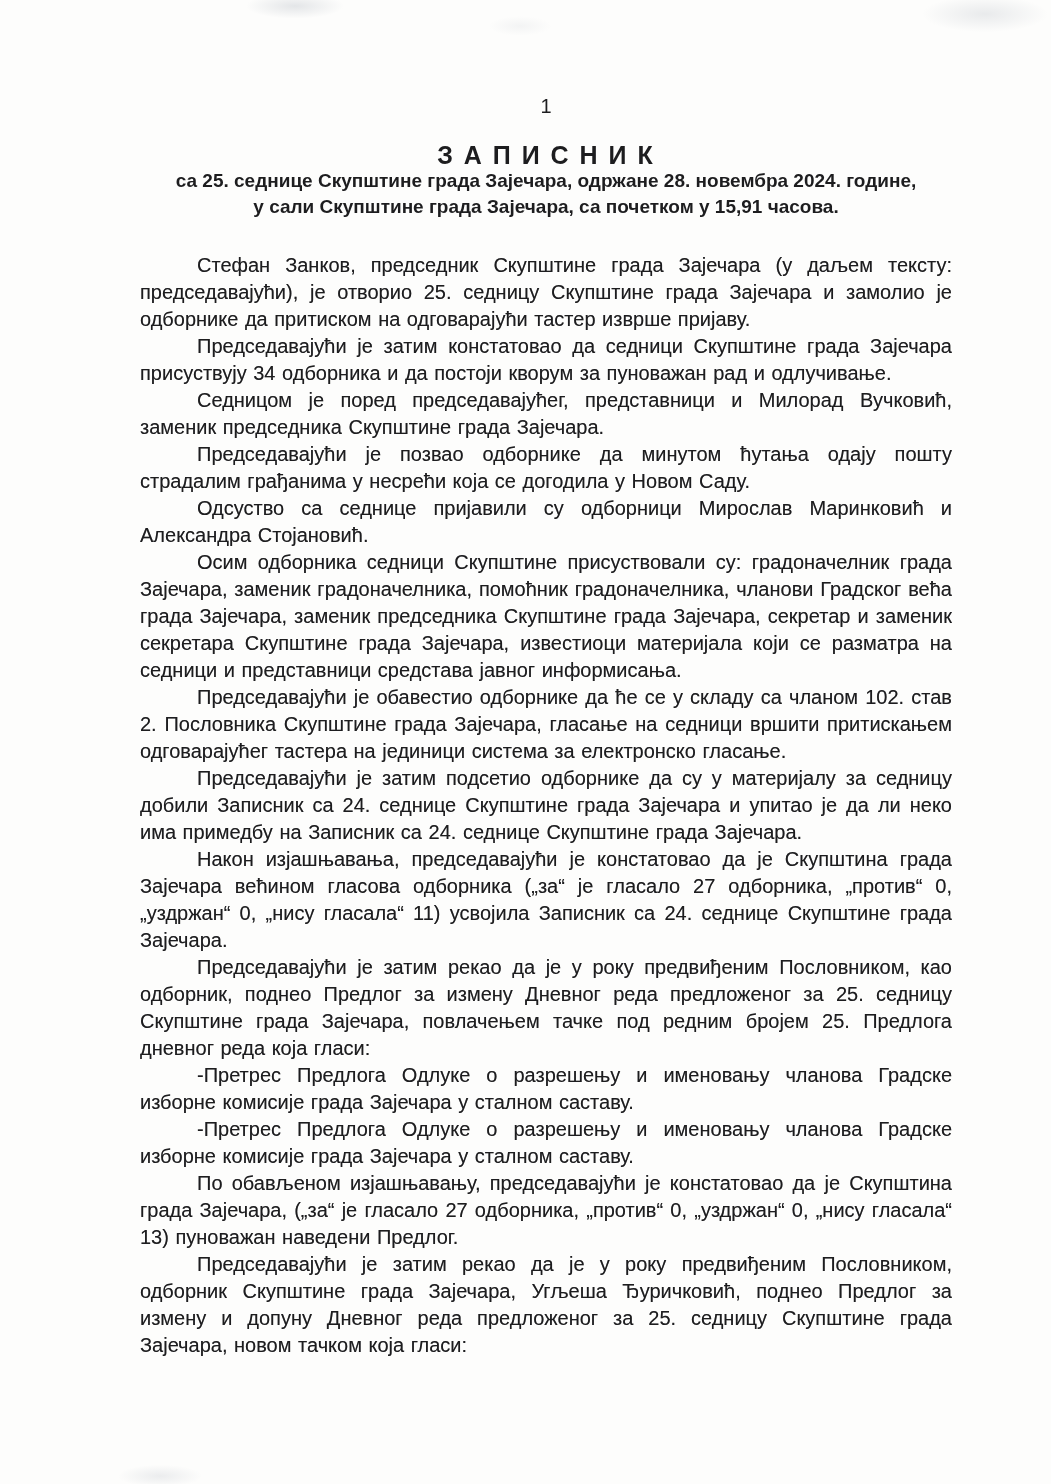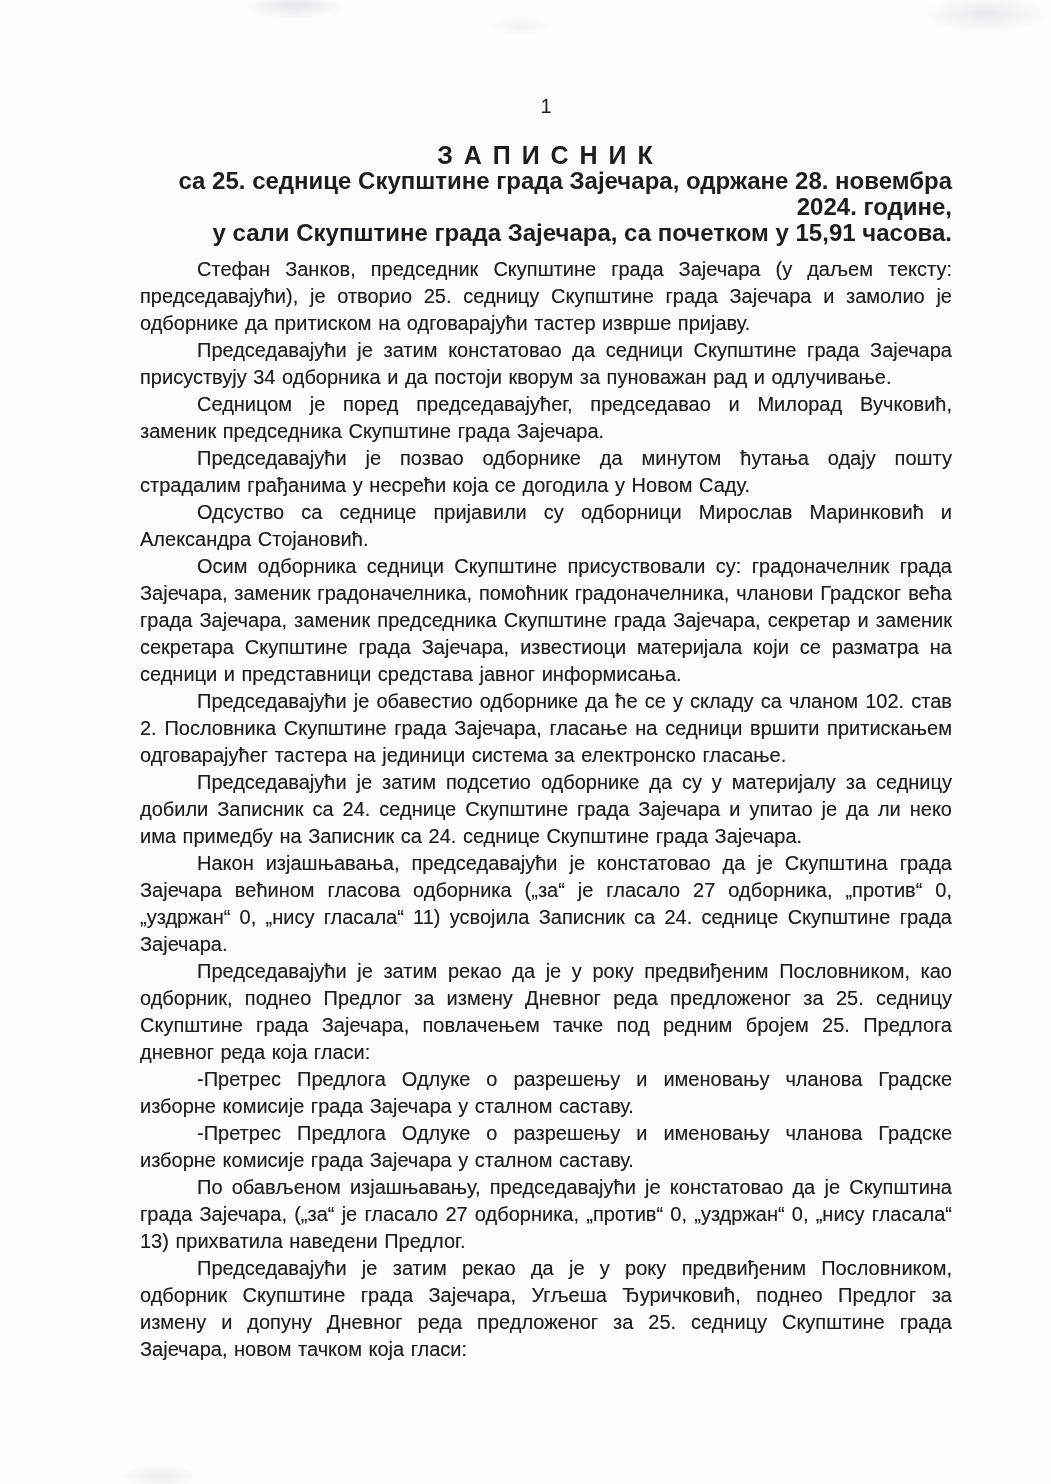--- a/index.html
+++ b/index.html
@@ -43,28 +43,28 @@
   }
   .title {
     text-align: center;
     font-size: 25px;
     font-weight: bold;
     letter-spacing: 2px;
     line-height: 26px;
     margin: 0;
   }
   .subtitle {
-    text-align: right;
-    font-size: 24px;
+    text-align: center;
+    font-size: 19px;
     font-weight: bold;
     line-height: 26px;
     margin: 0;
   }
   .doc-body {
-    margin-top: 10px;
+    margin-top: 32px;
   }
   .para {
     margin: 0;
     font-size: 20px;
     line-height: 27px;
     text-align: justify;
     text-indent: 57px;
     word-spacing: 1px;
     
     text-shadow: 0 0 0.5px rgba(20,20,25,0.45);
@@ -78,27 +78,27 @@
 
 <div class="page">
   <div class="content">
     <p class="page-number">1</p>
     <h1 class="title">З А П И С Н И К</h1>
     <p class="subtitle">са 25. седнице Скупштине града Зајечара, одржане 28. новембра 2024. године,</p>
     <p class="subtitle">у  сали Скупштине града Зајечара, са почетком у 15,91 часова.</p>
     <div class="doc-body">
         <p class="para"><span>Стефан Занков, председник Скупштине града Зајечара (у даљем тексту: председавајући), је отворио 25. седницу Скупштине града Зајечара и замолио је одборнике да притиском на одговарајући тастер изврше пријаву.</span></p>
         <p class="para"><span>Председавајући је затим констатовао да седници Скупштине града Зајечара присуствују 34 одборника и да постоји кворум за пуноважан рад и одлучивање.</span></p>
-        <p class="para"><span>Седницом је поред председавајућег, председавао и Милорад Вучковић, заменик председника Скупштине града Зајечара.</span></p>
+        <p class="para"><span>Седницом је поред председавајућег, представници и Милорад Вучковић, заменик председника Скупштине града Зајечара.</span></p>
         <p class="para"><span>Председавајући је позвао одборнике да минутом ћутања одају пошту страдалим грађанима у несрећи која се догодила у Новом Саду.</span></p>
         <p class="para"><span>Одсуство са седнице пријавили су одборници Мирослав Маринковић и Александра Стојановић.</span></p>
         <p class="para"><span>Осим одборника седници Скупштине присуствовали су: градоначелник града Зајечара, заменик градоначелника, помоћник градоначелника, чланови Градског већа града Зајечара, заменик председника Скупштине града Зајечара, секретар и заменик секретара Скупштине града Зајечара, известиоци материјала који се разматра на седници и представници средстава јавног информисања.</span></p>
         <p class="para"><span>Председавајући је обавестио одборнике да ће се у складу са чланом 102. став 2. Пословника Скупштине града Зајечара, гласање на седници вршити притискањем одговарајућег тастера на јединици система за електронско гласање.</span></p>
         <p class="para"><span>Председавајући је затим подсетио одборнике да су у материјалу за седницу добили Записник са 24. седнице Скупштине града Зајечара и упитао је да ли неко има примедбу на Записник са 24. седнице Скупштине града Зајечара.</span></p>
         <p class="para"><span>Након изјашњавања, председавајући је констатовао да је Скупштина града Зајечара већином гласова одборника („за“ је гласало 27 одборника, „против“ 0, „уздржан“ 0, „нису гласала“ 11) </span><span class="b">усвојила</span><span> Записник са 24. седнице Скупштине града Зајечара.</span></p>
         <p class="para"><span>Председавајући је затим рекао да је у року предвиђеним Пословником, као одборник, поднео Предлог за измену Дневног реда предложеног за 25. седницу Скупштине града Зајечара, повлачењем тачке под редним бројем 25. Предлога дневног реда која гласи:</span></p>
         <p class="para"><span>-Претрес Предлога Одлуке о разрешењу и именовању чланова Градске изборне комисије града Зајечара у сталном саставу.</span></p>
         <p class="para"><span>-Претрес Предлога Одлуке о разрешењу и именовању чланова Градске изборне комисије града Зајечара у сталном саставу.</span></p>
-        <p class="para"><span>По обављеном изјашњавању, председавајући је констатовао да је Скупштина града Зајечара, („за“ је гласало 27 одборника, „против“ 0, „уздржан“ 0, „нису гласала“ 13) </span><span class="b">прихватила</span><span> наведени Предлог.</span></p>
+        <p class="para"><span>По обављеном изјашњавању, председавајући је констатовао да је Скупштина града Зајечара, („за“ је гласало 27 одборника, „против“ 0, „уздржан“ 0, „нису гласала“ 13) </span><span class="b">пуноважан</span><span> наведени Предлог.</span></p>
         <p class="para"><span>Председавајући је затим рекао да је у року предвиђеним Пословником, одборник Скупштине града Зајечара, Угљеша Ђуричковић, поднео Предлог за измену и допуну Дневног реда предложеног за 25. седницу Скупштине града Зајечара, новом тачком која гласи:</span></p>
       </div>
   </div>
 </div>
 
 </body></html>

